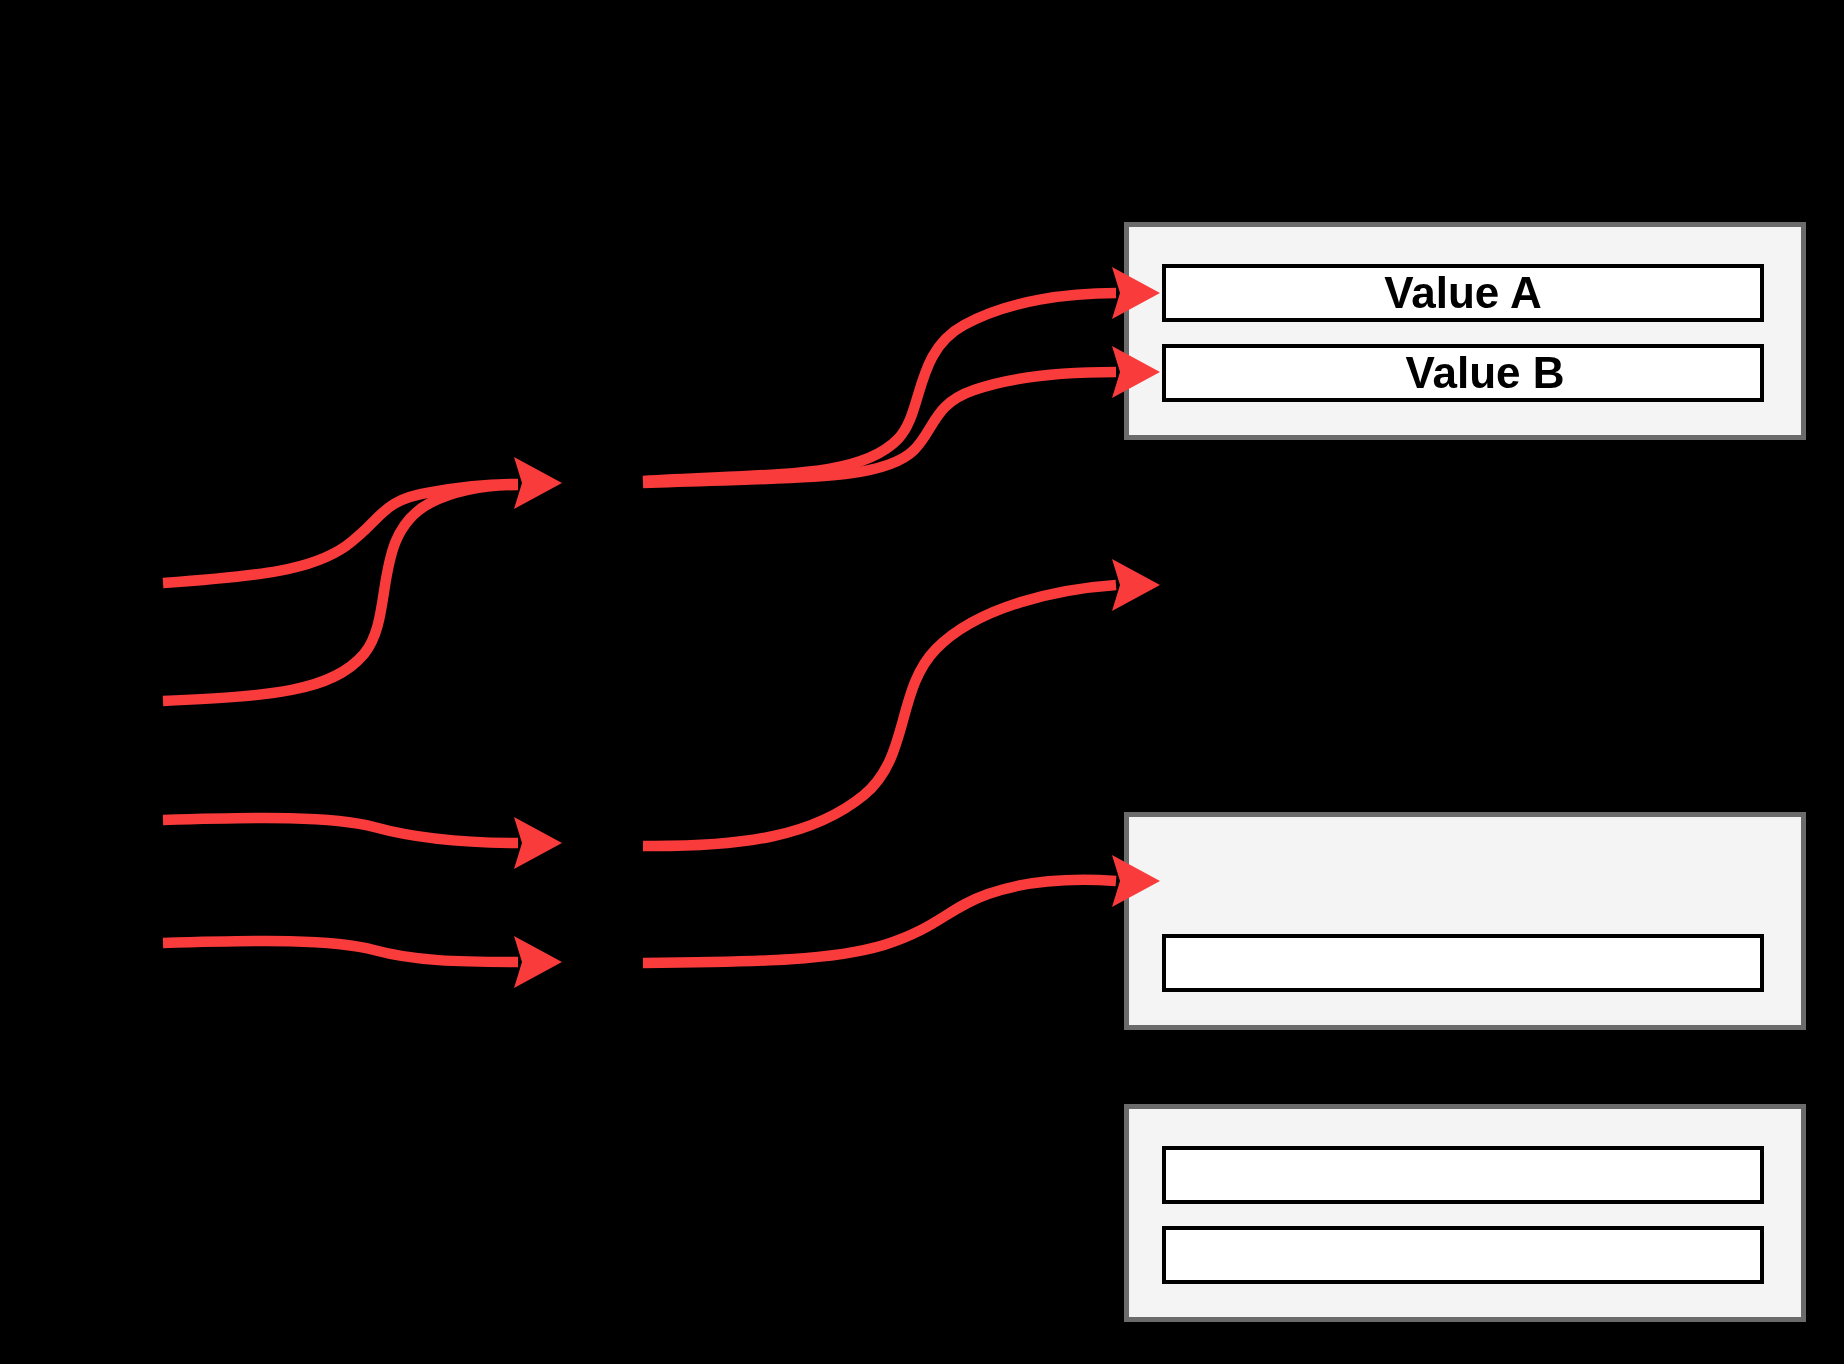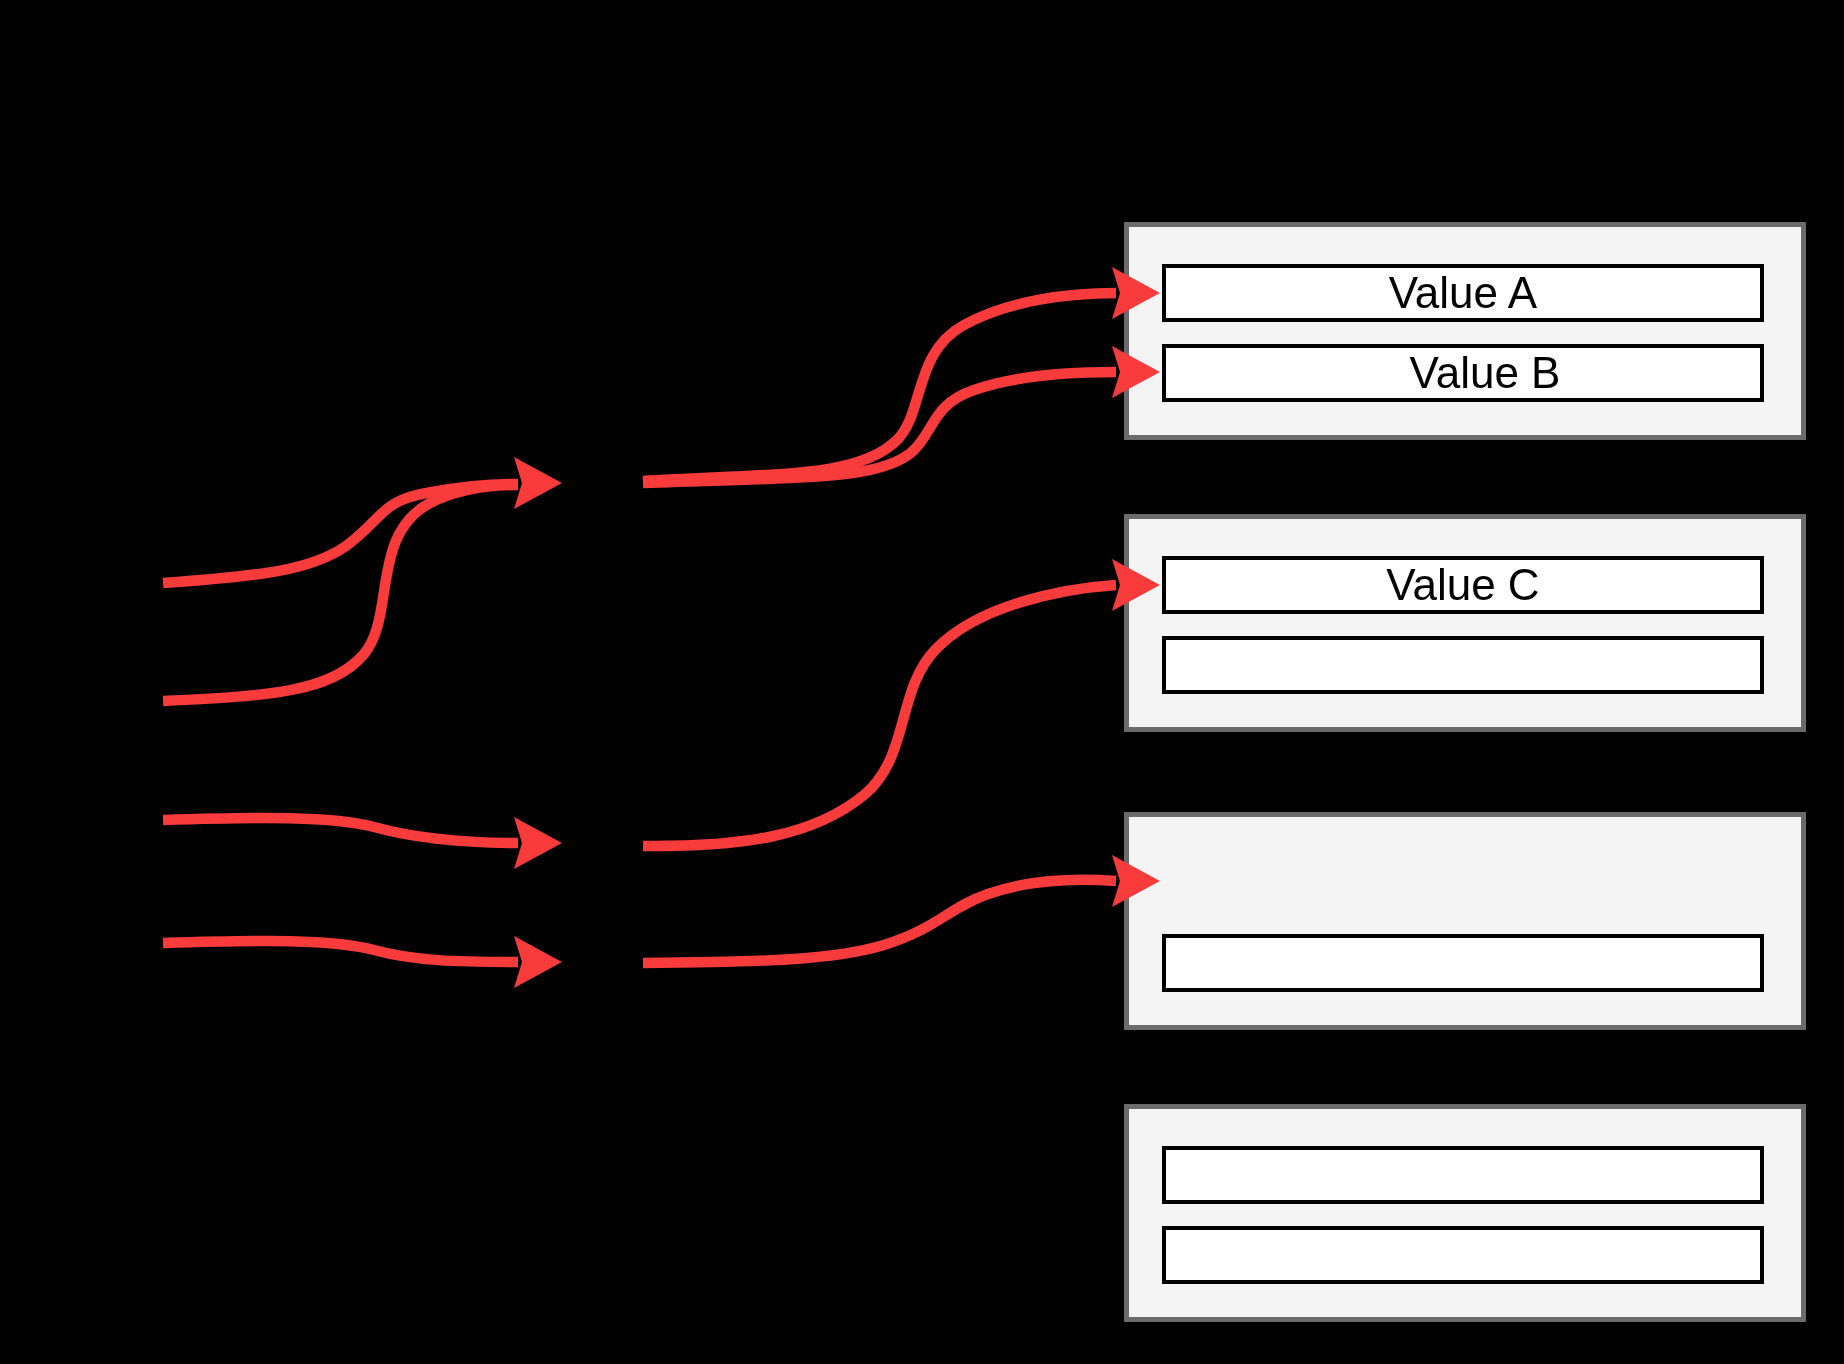--- a/index.html
+++ b/index.html
@@ -16,20 +16,21 @@
     font-family: "Liberation Sans", sans-serif;
   }
   .panel {
     position: absolute;
     left: 1124px;
     width: 682px;
     height: 218px;
     background: var(--panel-fill, #f4f4f4);
     border: 5px solid var(--panel-border, #6b6b6b);
     box-sizing: border-box;
+    font-weight: bold;
   }
   .panel.p1 { top: 222px; }
   .panel.p2 { top: 514px; }
   .panel.p3 { top: 812px; }
   .panel.p4 { top: 1104px; }
   .vbox {
     position: absolute;
     left: 33px;
     width: 602px;
     height: 58px;
@@ -66,24 +67,20 @@
 </head>
 <body>
 
 <div class="stage">
 
   <div class="panel p1">
     <div class="vbox b1">Value A</div>
     <div class="vbox b2">Value B</div>
   </div>
 
-  <div class="panel p2">
-    <div class="vbox b1">Value C</div>
-    <div class="vbox b2"></div>
-  </div>
 
   <div class="panel p3">
     <div class="vbox b2"></div>
   </div>
 
   <div class="panel p4">
     <div class="vbox b1"></div>
     <div class="vbox b2"></div>
   </div>
 

